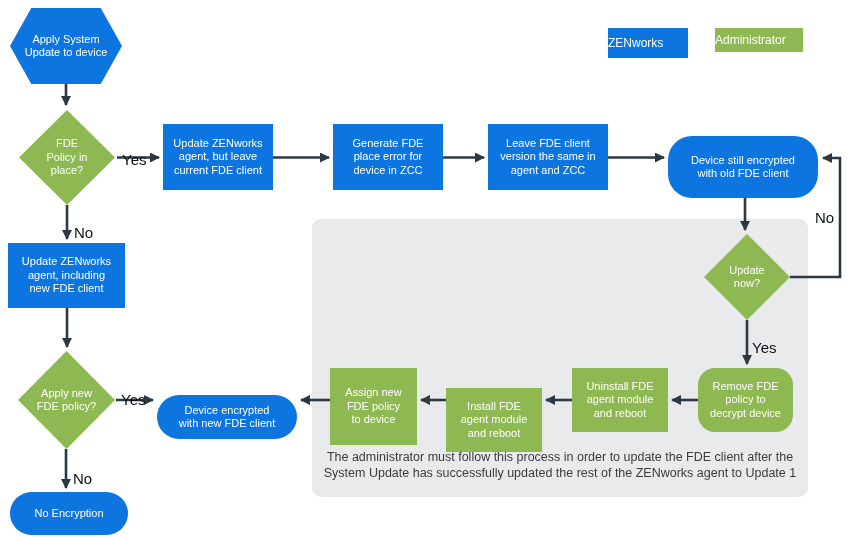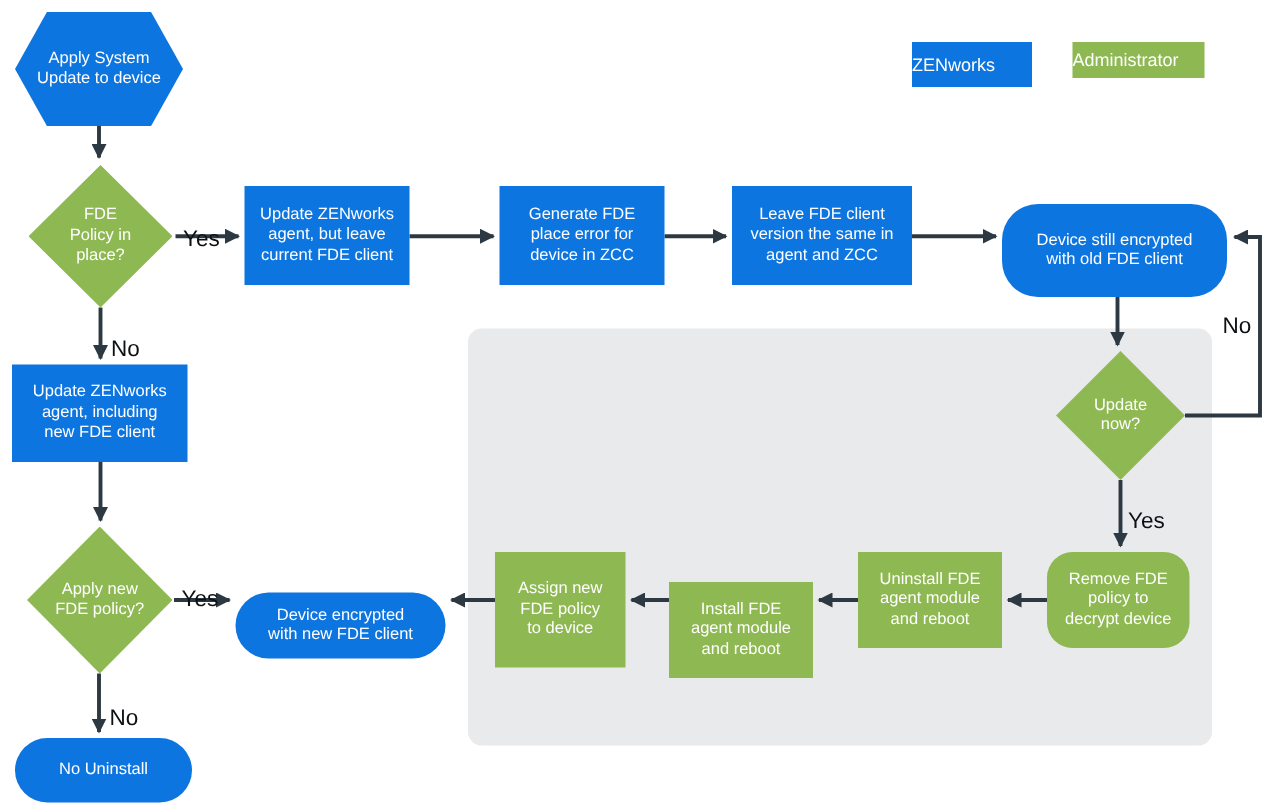--- a/index.html
+++ b/index.html
@@ -138,23 +138,25 @@
   <div class="node blue pill" style="left:157px;top:379px;width:140px;height:44px;margin-top:16px;">Device encrypted
 with new FDE client</div>
 
   <div class="node blue" style="left:8px;top:243px;width:117px;height:65px;">Update ZENworks
 agent, including
 new FDE client</div>
 
   <div class="node green diamond" style="left:18px;top:351px;width:97px;height:98px;">Apply new
 FDE policy?</div>
 
-  <div class="node blue pill" style="left:10px;top:492px;width:118px;height:43px;">No Uninstall</div>
+  <div class="node blue pill" style="left:10px;top:492px;width:118px;height:43px;">No Encryption</div>
 
   <span class="edge-label" style="left:122px;top:139px;">Yes</span>
   <span class="edge-label" style="left:74px;top:212px;">No</span>
   <span class="edge-label" style="left:815px;top:197px;">No</span>
   <span class="edge-label" style="left:752px;top:327px;">Yes</span>
   <span class="edge-label" style="left:121px;top:379px;">Yes</span>
   <span class="edge-label" style="left:73px;top:458px;">No</span>
 
+  <div id="note">The administrator must follow this process in order to update the FDE client after the
+System Update has successfully updated the rest of the ZENworks agent to Update 1</div>
 
 </div>
 
 </body></html>

